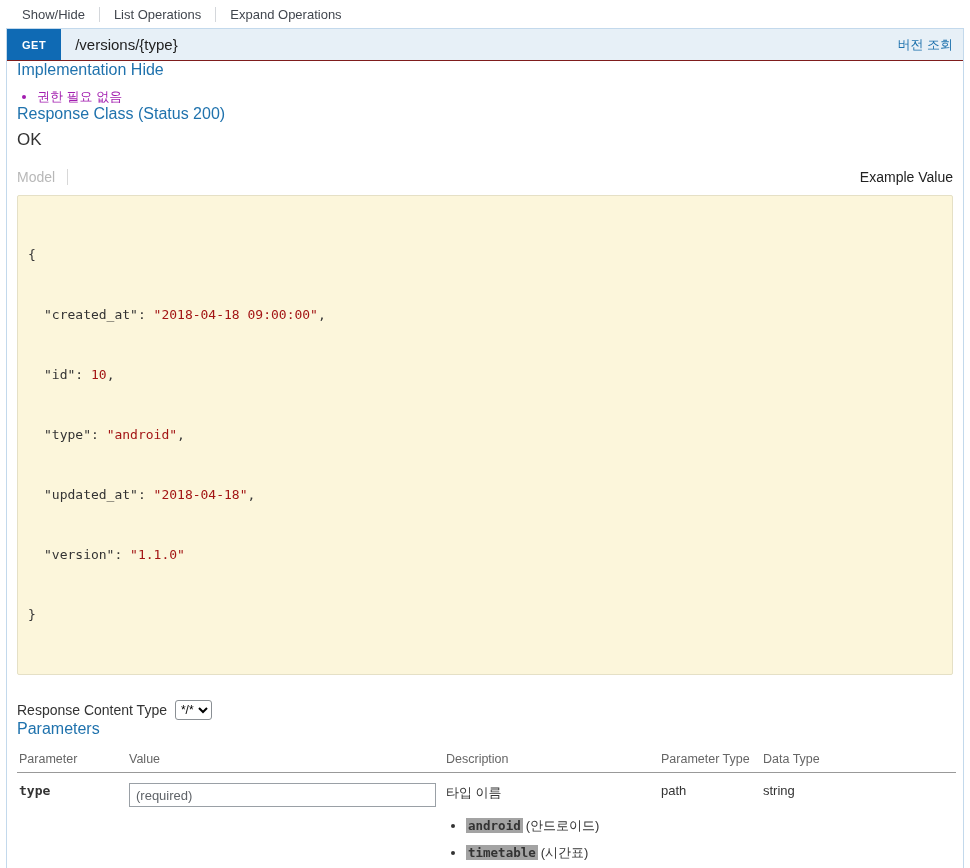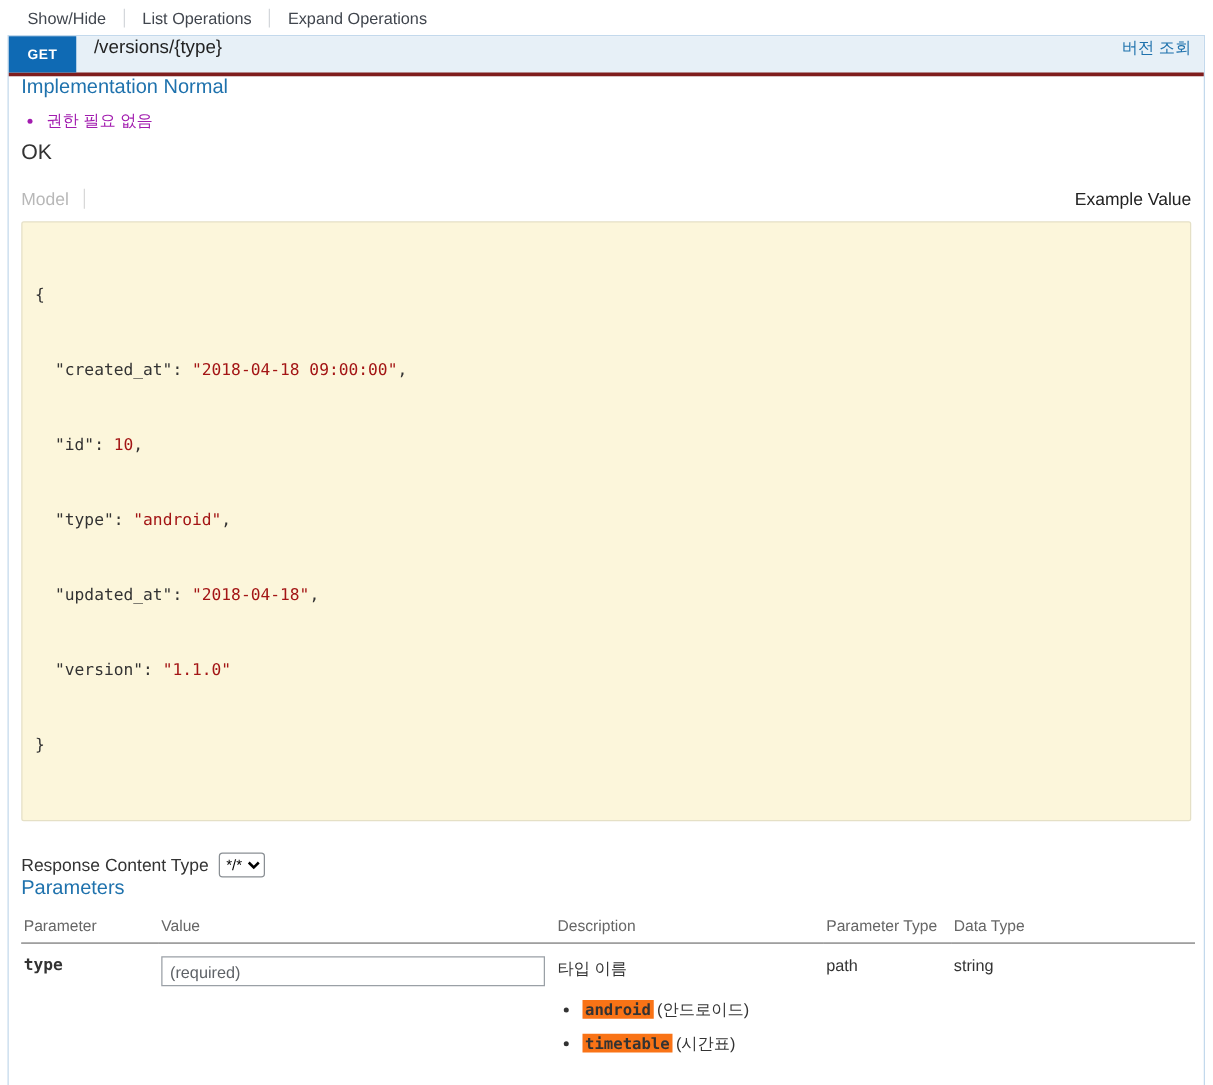--- a/index.html
+++ b/index.html
@@ -17,21 +17,21 @@
   .resource-title .sub { color: #9a9a9a; }
   .resource-title .sep { margin: 0 4px 0 6px; }
   .resource-links { list-style: none; display: flex; margin: 0; padding: 0; font-size: 13px; color: #41464e; }
   .resource-links li { padding: 0 14px; line-height: 15px; text-align: right; }
   .resource-links li + li { border-left: 1px solid #d4d7db; }
   .resource-links li:last-child { padding-right: 2px; }
   .resource-links a { color: inherit; text-decoration: none; cursor: pointer; }
 
   
   .operation { border: 1px solid #c3d9ec; background: #fff; height: 900px; }
-  .op-bar { display: flex; align-items: flex-start; height: 32px; background: #e7f0f7; border-bottom: 3px solid #7f1d1d; cursor: pointer; }
+  .op-bar { display: flex; align-items: center; height: 32px; background: #e7f0f7; border-bottom: 1px solid #7f1d1d; cursor: pointer; }
   .method-badge {
     background: #0f6ab4; color: #fff; font-size: 11px; font-weight: bold;
     letter-spacing: 0.5px; height: 100%; display: flex; align-items: center; padding: 0 15px;
   }
   .op-path { margin-left: 14px; font-size: 15px; color: #222; text-decoration: none; }
   .op-summary { margin-left: auto; margin-right: 10px; font-size: 13px; color: #1f72ad; text-decoration: none; }
 
   .op-content { padding: 0 10px 20px 10px; }
   h4.section { color: #1f72ad; font-size: 16px; font-weight: 400; margin: 0; }
   .mt-impl { margin-top: 22px; }
@@ -72,21 +72,21 @@
   .params-table { margin-top: 7px; }
   .mono { font-family: "DejaVu Sans Mono", monospace; }
   .param-name { font-weight: bold; font-size: 13px; }
   .param-input { width: 307px; height: 24px; border: 1px solid #9aa0a6; padding: 0 6px; font-size: 13px; font-family: inherit; color: #333; }
   .param-input::placeholder { color: #5f6368; }
   td.desc-cell { padding-top: 11px; }
   .desc-options { list-style: disc; margin: 15px 0 0 0; padding-left: 20px; }
   .desc-options li { margin-bottom: 9px; line-height: 18px; }
   .desc-options code {
     font-family: "DejaVu Sans Mono", monospace; font-weight: bold; font-size: 12.5px;
-    background: #f97316; padding: 0 2px;
+    background: #a3a3a3; padding: 0 2px;
   }
   .opt-label { margin-left: 3px; }
 </style>
 </head>
 <body>
 
 <div class="page">
 
   <div class="resource-header">
     <ul class="resource-links">
@@ -99,25 +99,26 @@
   <div class="operation">
 
     <div class="op-bar">
       <span class="method-badge">GET</span>
       <a class="op-path">/versions/{type}</a>
       <a class="op-summary">버전 조회</a>
     </div>
 
     <div class="op-content">
 
-      <h4 class="section mt-impl">Implementation Normal</h4>
+      <h4 class="section mt-impl">Implementation Hide</h4>
       <ul class="notes-list">
         <li>권한 필요 없음</li>
       </ul>
 
+      <h4 class="section mt-resp">Response Class (Status 200)</h4>
       <div class="ok-text">OK</div>
 
       <div class="tabs">
         <span class="tab inactive">Model</span>
         <span class="tab active">Example Value</span>
       </div>
 
       <div class="snippet">
         <div><span class="jp">{</span></div>
         <div class="indent"><span class="jk">"created_at"</span><span class="jp">: </span><span class="jv">"2018-04-18 09:00:00"</span><span class="jp">,</span></div>

